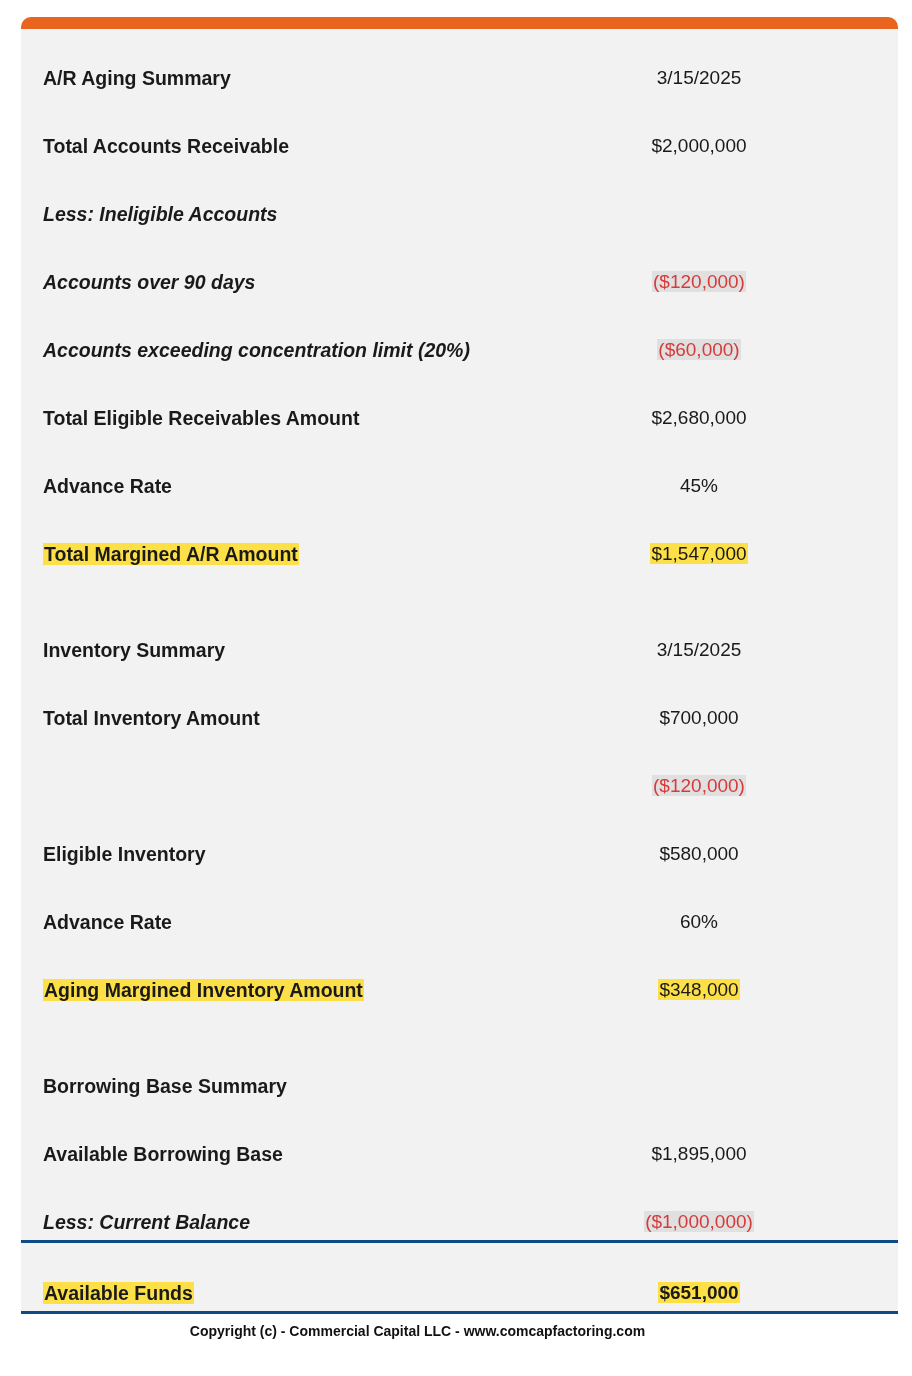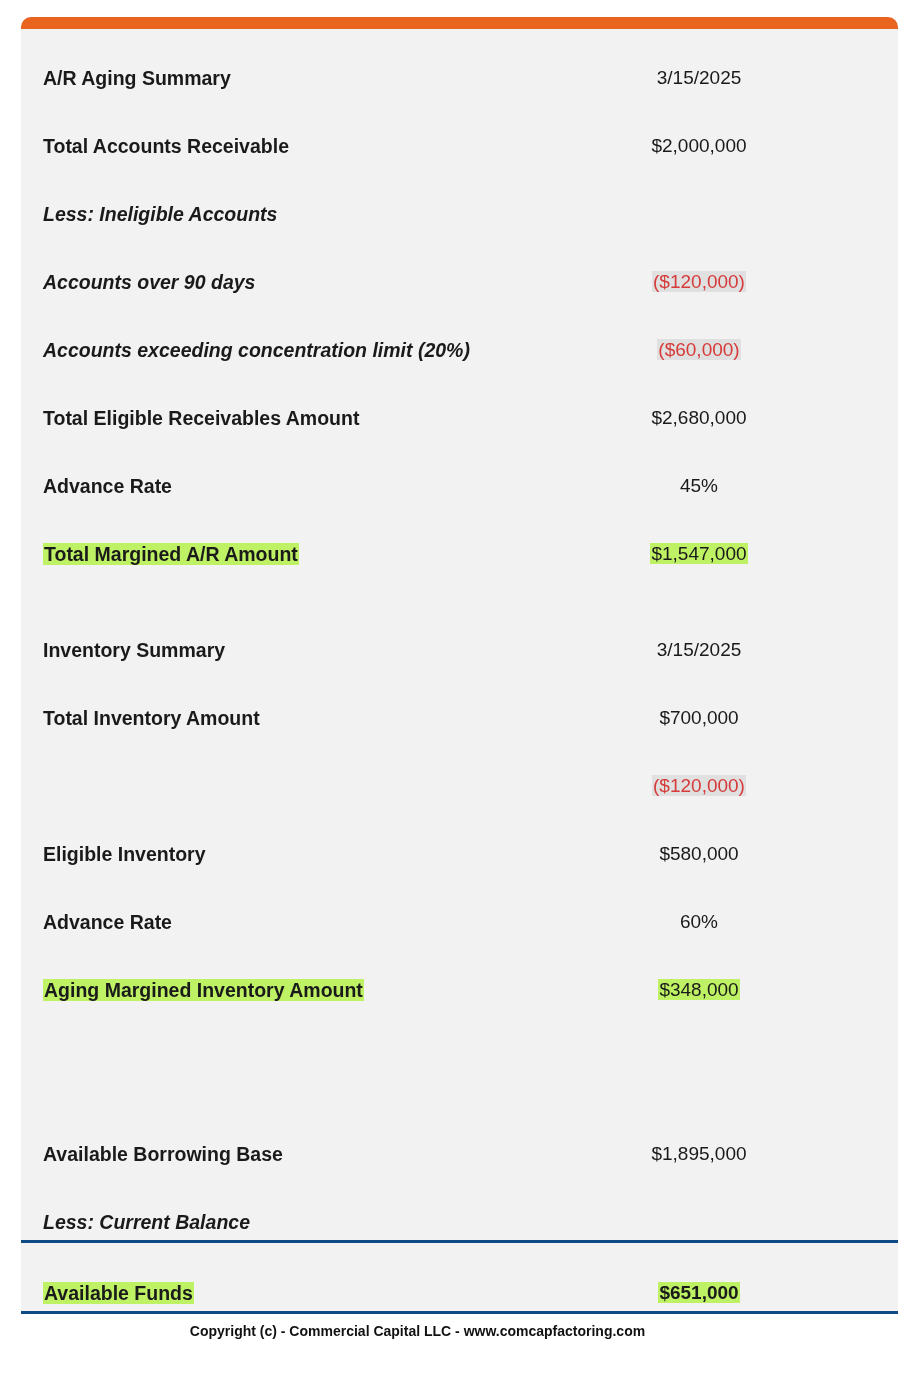--- a/index.html
+++ b/index.html
@@ -6,21 +6,21 @@
   body { width: 912px; height: 1376px; position: relative; font-family: "Liberation Sans", "DejaVu Sans", sans-serif; color: #1a1a1a; }
   .card { position: absolute; left: 21px; top: 17px; width: 877px; height: 1297px; background: #f2f2f2; border-radius: 10px 10px 0 0; overflow: hidden; }
   .topbar { position: absolute; left: 0; top: 0; width: 100%; height: 12px; background: #e8641f; }
   .row { position: absolute; left: 8px; width: 100%; height: 34px; margin-top: 15px; }
   .label { position: absolute; left: 14px; top: 0; line-height: 34px; font-size: 19.5px; white-space: nowrap; font-weight: bold; }
   .value { position: absolute; left: 670px; width: 200px; margin-left: -100px; top: 0; line-height: 34px; font-size: 19px; text-align: center; white-space: nowrap; }
   .value span, .label span { padding: 0 1px; }
   .bold { font-weight: bold; }
   .italic { font-style: italic; }
   .neg span { color: #d63a3a; background: #e0e0e0; }
-  .hl span { background: #bef264; }
+  .hl span { background: #fde047; }
   .rule { position: absolute; left: 21px; width: 877px; height: 3px; background: #0f4a85; }
   .footer { position: absolute; left: 0; top: 1323px; width: 835px; text-align: center; font-size: 14px; font-weight: bold; color: #111; }
 </style>
 </head>
 <body>
 
 <div class="card">
   <div class="topbar"></div>
 
   <div class="row" style="top:29px">
@@ -72,26 +72,30 @@
   </div>
   <div class="row" style="top:873px">
     <div class="label">Advance Rate</div>
     <div class="value">60%</div>
   </div>
   <div class="row" style="top:941px">
     <div class="label hl"><span>Aging Margined Inventory Amount</span></div>
     <div class="value hl"><span>$348,000</span></div>
   </div>
 
+  <div class="row" style="top:1037px">
+    <div class="label bold">Borrowing Base Summary</div>
+  </div>
   <div class="row" style="top:1105px">
     <div class="label">Available Borrowing Base</div>
     <div class="value">$1,895,000</div>
   </div>
   <div class="row" style="top:1173px">
     <div class="label italic">Less: Current Balance</div>
+    <div class="value neg"><span>($1,000,000)</span></div>
   </div>
 
   <div class="row" style="top:1244px">
     <div class="label hl bold"><span>Available Funds</span></div>
     <div class="value hl bold"><span>$651,000</span></div>
   </div>
 </div>
 
 <div class="rule" style="top:1240px"></div>
 <div class="rule" style="top:1311px"></div>

